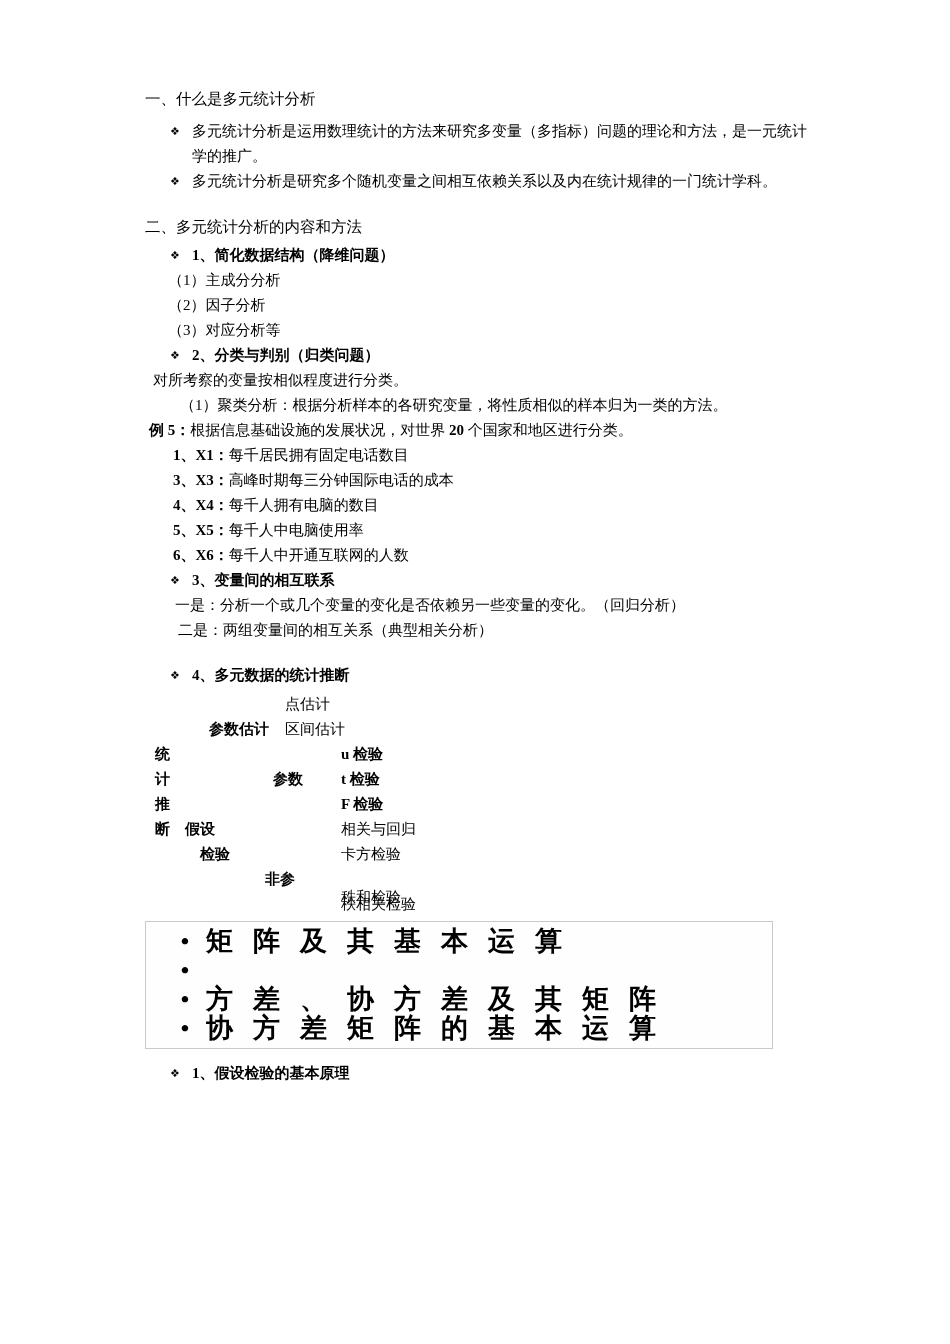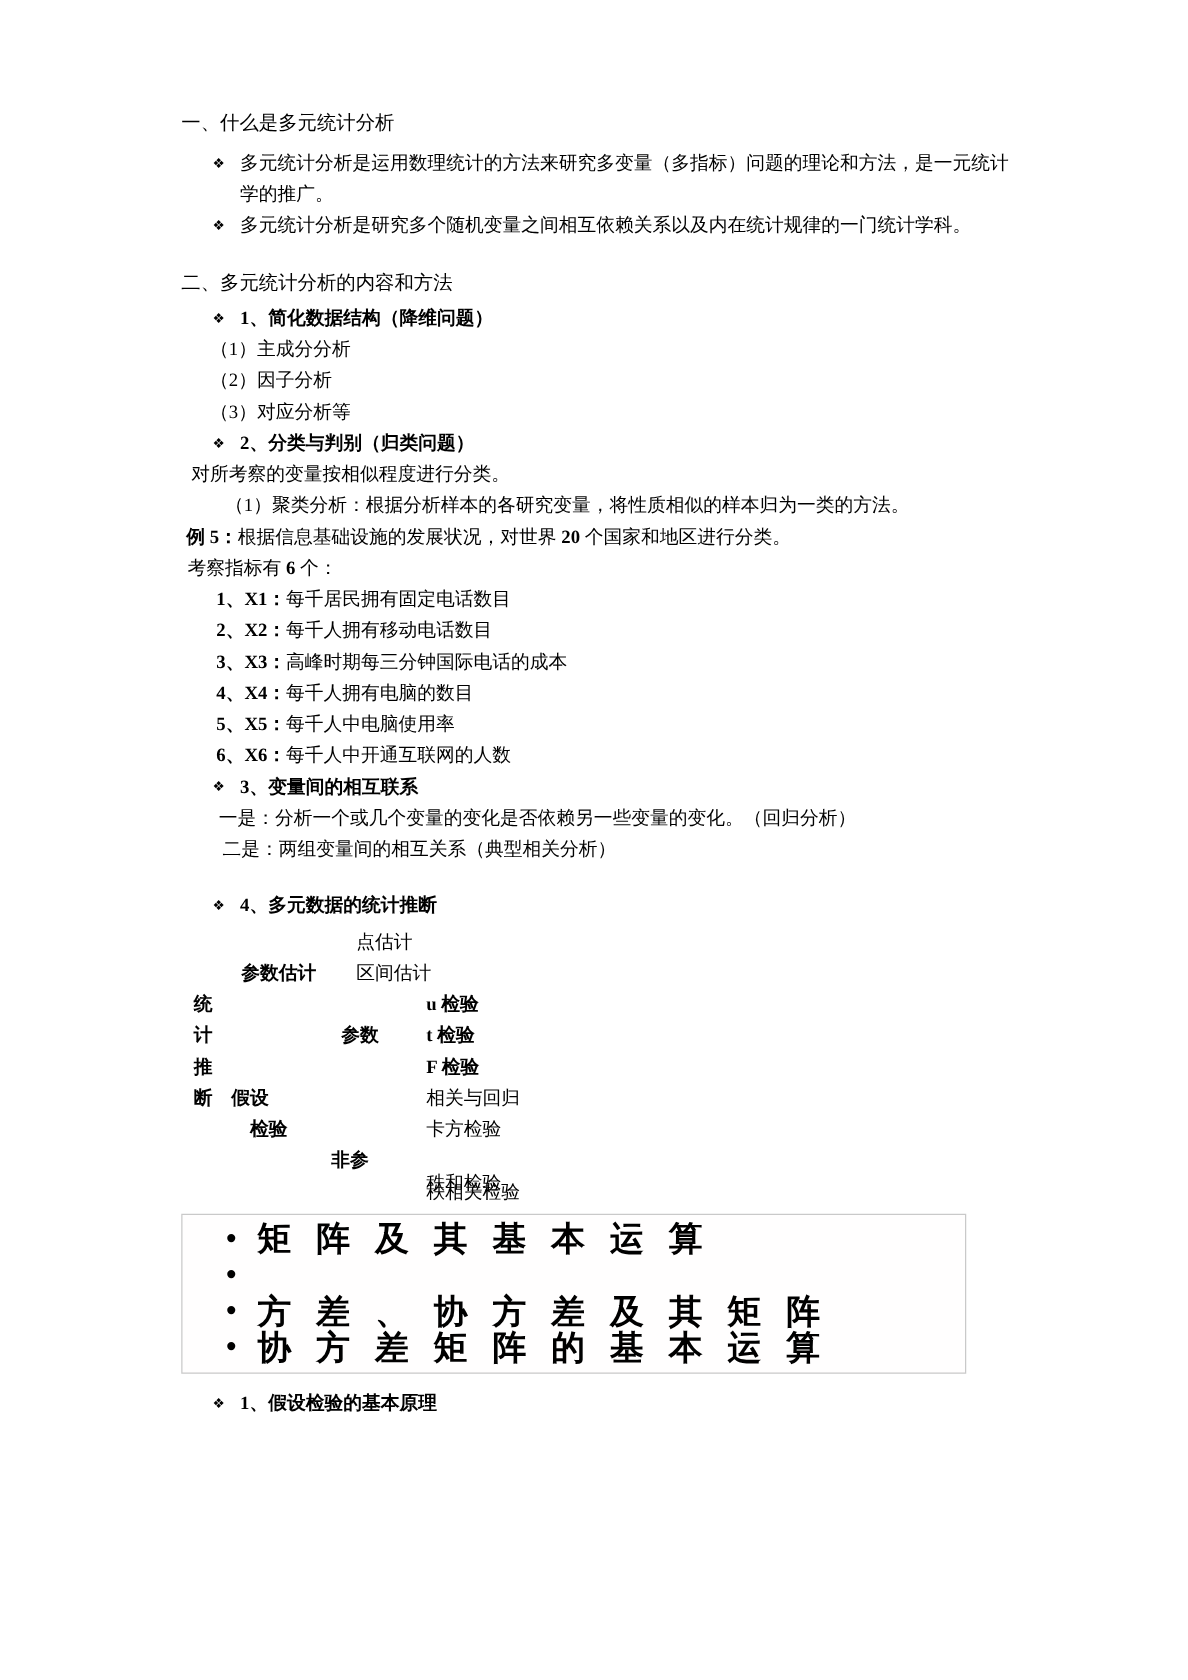--- a/index.html
+++ b/index.html
@@ -72,29 +72,23 @@
   </div>
 
   <div class="line ind8b">对所考察的变量按相似程度进行分类。</div>
 
   <div class="line ind35">（1）聚类分析：根据分析样本的各研究变量，将性质相似的样本归为一类的方法。</div>
 
   <div class="line ind4">
     <span class="bold">例 5：</span><span>根据信息基础设施的发展状况，对世界 </span><span class="bold">20</span><span> 个国家和地区进行分类。</span>
   </div>
 
-  <div class="line ind5">
-    <span>考察指标有 </span><span class="bold">6</span><span> 个：</span>
-  </div>
 
   <div class="line ind28">
     <span class="bold">1、X1：</span><span>每千居民拥有固定电话数目</span>
-  </div>
-  <div class="line ind28">
-    <span class="bold">2、X2：</span><span>每千人拥有移动电话数目</span>
   </div>
   <div class="line ind28">
     <span class="bold">3、X3：</span><span>高峰时期每三分钟国际电话的成本</span>
   </div>
   <div class="line ind28">
     <span class="bold">4、X4：</span><span>每千人拥有电脑的数目</span>
   </div>
   <div class="line ind28">
     <span class="bold">5、X5：</span><span>每千人中电脑使用率</span>
   </div>
@@ -110,21 +104,21 @@
   <div class="line ind30">一是：分析一个或几个变量的变化是否依赖另一些变量的变化。（回归分析）</div>
   <div class="line ind33">二是：两组变量间的相互关系（典型相关分析）</div>
 
   <div class="diamond-row mt20">
     <span class="diamond">❖</span>
     <span class="dtext line bold">4、多元数据的统计推断</span>
   </div>
 
   <div class="diagram">
     <span class="dg" style="left:140px; top:0;">点估计</span>
-    <span class="dg bold" style="left:48px;  top:25px;">参数估计</span>
+    <span class="dg bold" style="left:64px;  top:25px;">参数估计</span>
     <span class="dg" style="left:140px; top:25px;">区间估计</span>
 
     <span class="dg bold" style="left:10px; top:50px;">统</span>
     <span class="dg bold" style="left:10px; top:75px;">计</span>
     <span class="dg bold" style="left:10px; top:100px;">推</span>
     <span class="dg bold" style="left:10px; top:125px;">断</span>
 
     <span class="dg bold" style="left:128px; top:75px;">参数</span>
     <span class="dg bold" style="left:40px;  top:125px;">假设</span>
     <span class="dg bold" style="left:55px;  top:150px;">检验</span>

